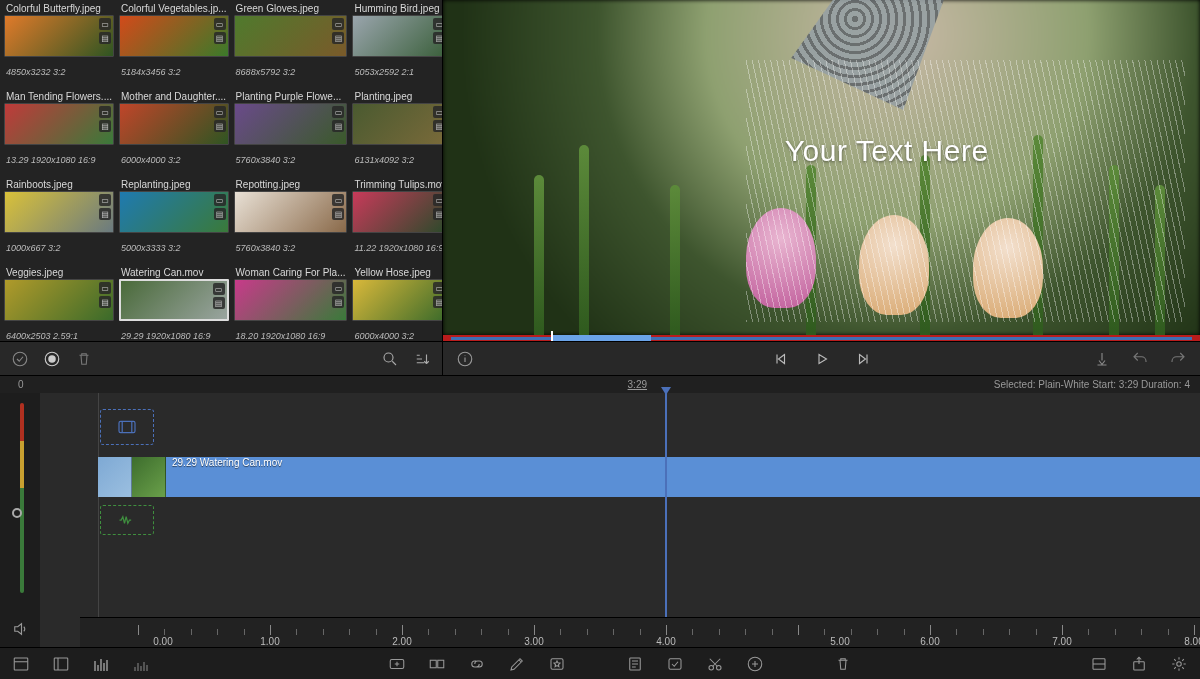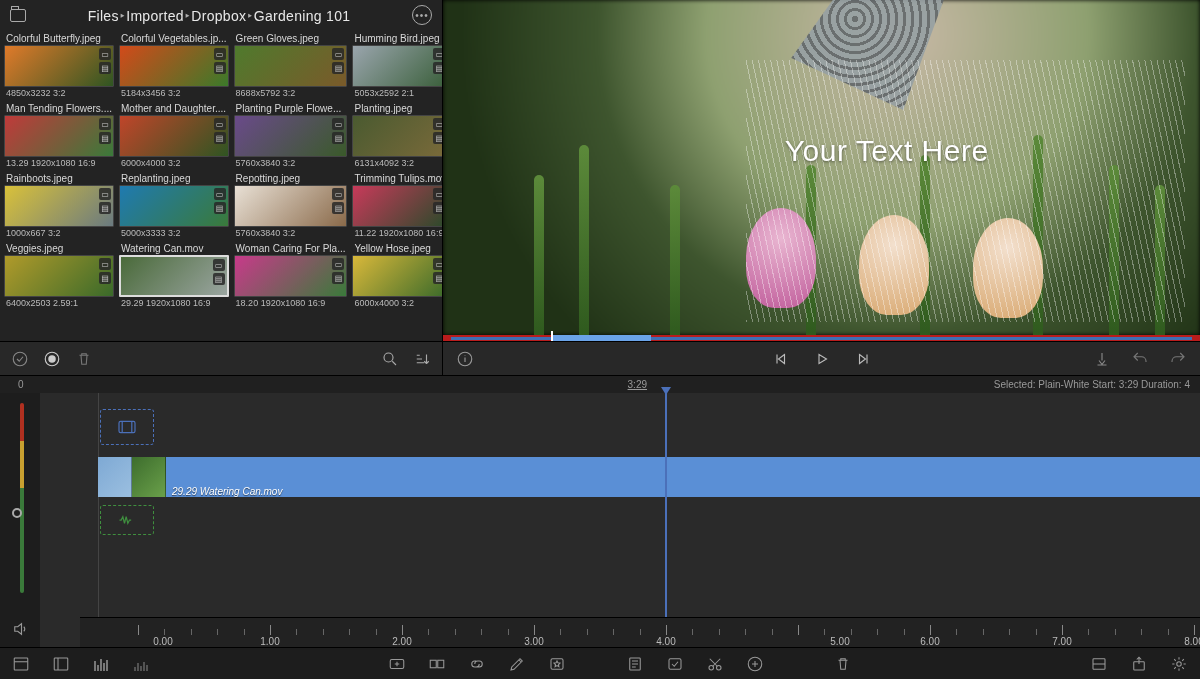--- a/index.html
+++ b/index.html
@@ -13,21 +13,21 @@
   .crumbs { flex:1; text-align:center; font-size:14px; color:#e8e8e8; letter-spacing:.3px; white-space:nowrap; overflow:hidden; }
   .crumbs .sep { padding:0 1px; opacity:.7;}
   .more-btn { width:20px; height:20px; border:1.3px solid #aaa; border-radius:50%; display:flex; align-items:center; justify-content:center; font-size:10px; letter-spacing:1px; color:#aaa;}
   .grid { flex:1; overflow:hidden; padding:2px 4px; display:grid; grid-template-columns:repeat(4,1fr); gap:3px 5px; align-content:start;}
   .thumb { position:relative; }
   .thumb-name { font-size:10px; color:#d8d8d8; white-space:nowrap; overflow:hidden; text-overflow:ellipsis; padding:1px 2px;}
   .thumb-img { position:relative; height:42px; border:1px solid #444; background:linear-gradient(135deg, var(--c1), var(--c2)); border-radius:1px;}
   .thumb.selected .thumb-img { border:2px solid #ddd; }
   .badges { position:absolute; right:2px; top:2px; bottom:2px; display:flex; flex-direction:column; gap:2px; }
   .badge { width:12px; height:12px; background:rgba(40,40,40,.85); border-radius:2px; display:flex; align-items:center; justify-content:center; font-size:8px; color:#ccc;}
-  .thumb-meta { font-size:9px; color:#bbb; padding:1px 2px; white-space:nowrap; overflow:hidden;}
+  .thumb-meta { font-size:9px; color:#bbb; padding:10px 2px; white-space:nowrap; overflow:hidden;font-style:italic;}
   .lib-footer { height:34px; display:flex; align-items:center; padding:0 10px; gap:12px; border-top:1px solid #000; background:#282828;}
   .lib-footer .spacer { flex:1; }
   .icon-btn { width:20px; height:20px; display:inline-flex; align-items:center; justify-content:center; color:#999; }
   .icon-btn svg { width:18px; height:18px; }
 
   .preview { flex:1; background:#b91c1c; display:flex; flex-direction:column; }
   .viewer { flex:1; margin:0 0 0 0; position:relative; background:#000; overflow:hidden;}
   .viewer-canvas { position:absolute; inset:0; }
   .viewer-canvas .bg-blur { position:absolute; inset:0; background:
      radial-gradient(circle at 60% 10%, #c9b9a7 0%, #8ea070 35%, #3e552e 55%, #203216 80%);
@@ -68,21 +68,21 @@
   .title-clip { position:absolute; left:588px; right:46px; top:0; height:36px; background:#3f6fb5; border:2px solid #fff; border-radius:3px; display:flex; align-items:center; padding:0 20px 0 4px; gap:6px;}
   .title-clip .mini { width:28px; height:22px; background:#000; border-radius:2px; display:flex; align-items:center; justify-content:center;}
   .title-clip .mini::after{content:"▶"; color:#fff; font-size:7px;}
   .title-clip .lbl { font-size:10px; color:#fff;}
   .title-clip .handle { position:absolute; top:0; bottom:0; width:14px; background:#fff; display:flex; align-items:center; justify-content:center; }
   .title-clip .handle.l { left:-18px; border-radius:3px 0 0 3px;}
   .title-clip .handle.r { right:2px; border-radius:0 2px 2px 0;}
   .title-clip .handle::after { content:"◀"; color:#2a2a2a; font-size:10px;}
   .title-clip .handle.r::after { content:"▶"; color:#2a2a2a; transform:scaleX(-1);}
   .title-clip .tri-out { position:absolute; right:-22px; top:6px; color:#fff; font-size:14px;}
-  .video-clip { position:absolute; left:58px; right:0; top:0; height:40px; background:#5a8fd6; border-radius:2px 0 0 2px; display:flex; align-items:flex-end;font-style:italic; }
+  .video-clip { position:absolute; left:58px; right:0; top:0; height:40px; background:#5a8fd6; border-radius:2px 0 0 2px; display:flex; align-items:flex-start; }
   .video-clip .thumbs { display:flex; height:100%; }
   .video-clip .thumbs span { width:34px; height:100%; background:linear-gradient(135deg,#3d6d2d,#6aa04a); border-right:1px solid rgba(0,0,0,.3);}
   .video-clip .thumbs span:nth-child(1){background:linear-gradient(135deg,#7ea9d4,#9bbfe0);}
   .video-clip .lbl { font-size:10px; color:#fff; margin-left:6px; text-shadow:0 1px 1px rgba(0,0,0,.6);}
   .ruler { position:absolute; left:40px; right:0; bottom:0; height:30px; border-top:1px solid #000; background:#222; }
   .tick { position:absolute; bottom:12px; width:1px; height:6px; background:#666;}
   .tick.major { height:10px; background:#888;}
   .tick-label { position:absolute; bottom:0; font-size:10px; color:#bbb; transform:translateX(-50%);}
   .playhead { position:absolute; top:0; bottom:30px; width:2px; background:#4b70b9; left:625px; z-index:5;}
   .playhead::before { content:""; position:absolute; top:-6px; left:-4px; width:10px; height:8px; background:#4b70b9; clip-path:polygon(0 0,100% 0,50% 100%);}
@@ -95,27 +95,20 @@
   .mini-levels { display:flex; gap:1px; align-items:flex-end; height:14px;}
   .mini-levels span{ width:2px; background:#777;}
 </style>
 </head>
 <body>
 
 <div class="app">
   <div class="top">
 
     <div class="library">
-      <div class="lib-header">
-        <div class="folder-icon icon-btn"></div>
-        <div class="crumbs">
-          <span>Files</span><span class="sep">‣</span><span>Imported</span><span class="sep">‣</span><span>Dropbox</span><span class="sep">‣</span><span>Gardening 101</span>
-        </div>
-        <div class="more-btn">•••</div>
-      </div>
       <div class="grid" id="media-grid">
           <div class="thumb">
             <div class="thumb-name">Colorful Butterfly.jpeg</div>
             <div class="thumb-img" style="--c1:#e07a2a;--c2:#2f5522">
               <div class="badges">
                 <span class="badge">▭</span>
                 <span class="badge">▤</span>
               </div>
             </div>
             <div class="thumb-meta">4850x3232 3:2</div>

